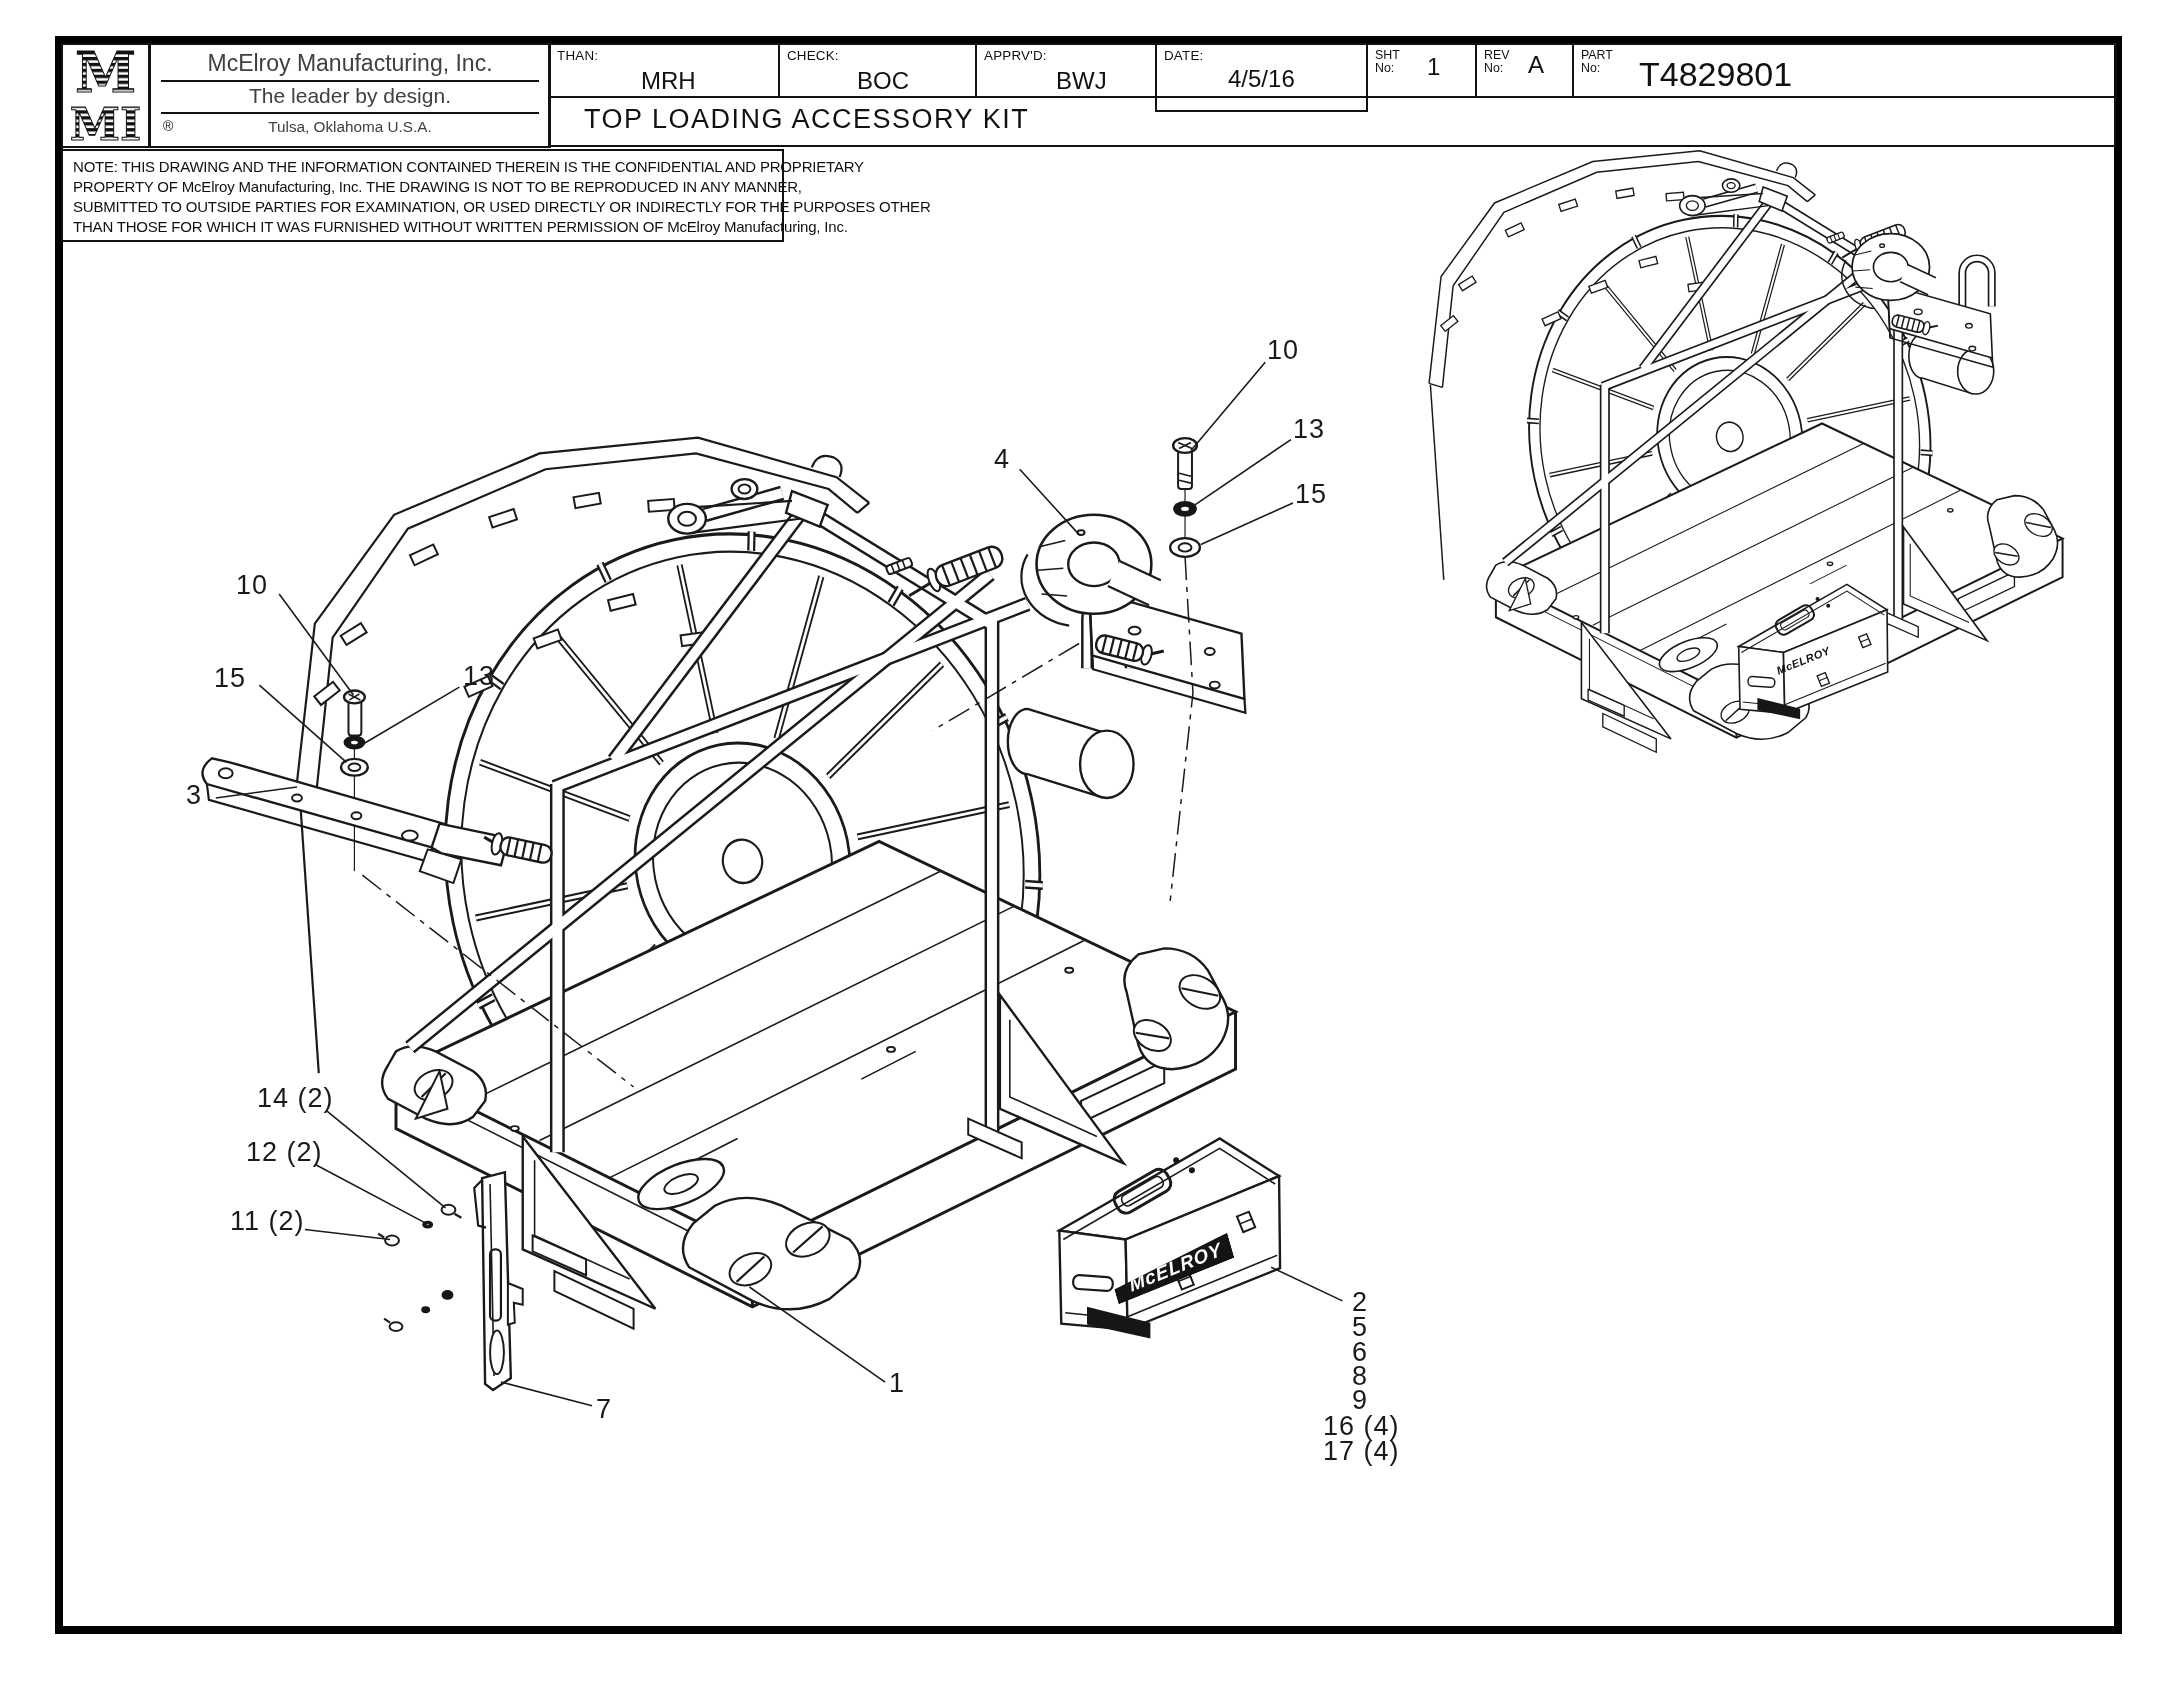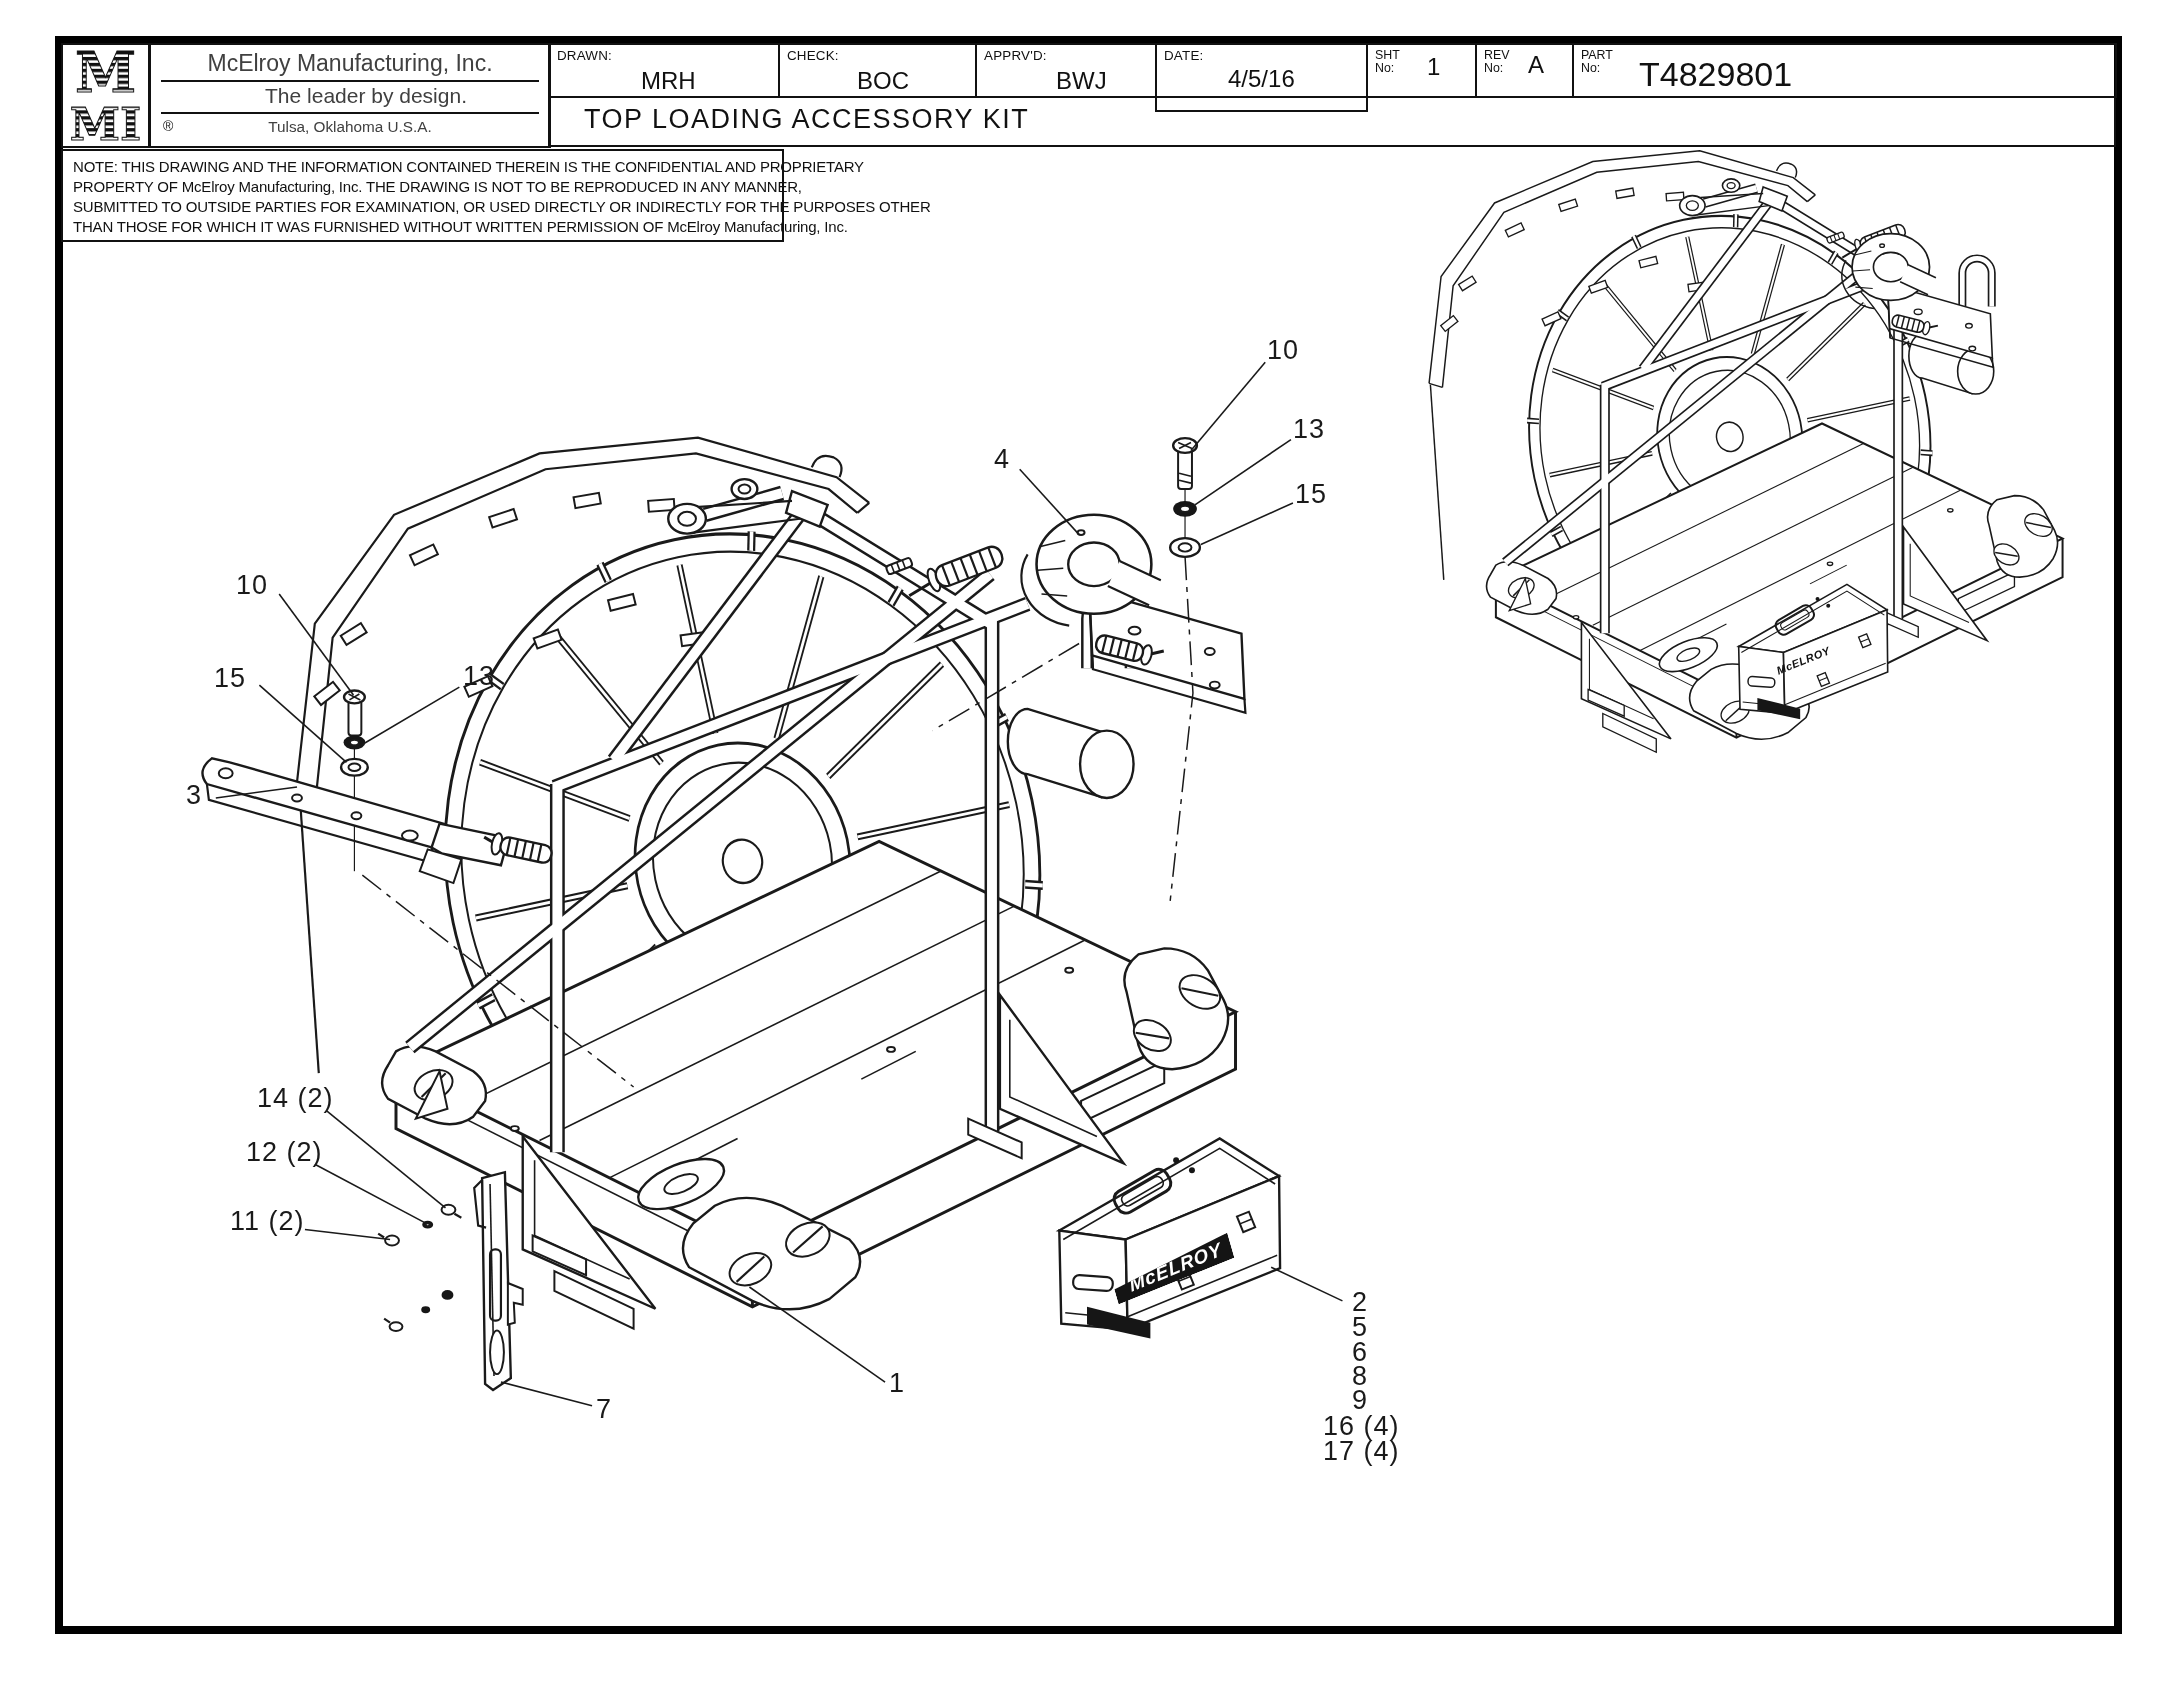--- a/index.html
+++ b/index.html
@@ -43,28 +43,28 @@
         </pattern>
       </defs>
       <text x="43" y="47" text-anchor="middle" font-family="DejaVu Serif, serif" font-weight="bold" font-size="56" fill="url(#stripes)" stroke="#111" stroke-width="1">M</text>
       <text x="43" y="96" text-anchor="middle" font-family="DejaVu Serif, serif" font-weight="bold" font-size="46" fill="url(#stripes)" stroke="#111" stroke-width="1">MI</text>
     </svg>
   </div>
 
   <div class="cell" style="left:149px;top:43px;width:402px;height:105px;">
     <div class="company-line" style="top:5px;font-size:23px;">McElroy Manufacturing, Inc.</div>
     <div class="sep" style="left:10px;top:35px;width:378px;"></div>
-    <div class="company-line" style="top:39px;font-size:21px;margin-left:16px;">The leader by design.</div>
+    <div class="company-line" style="top:39px;font-size:21px;">The leader by design.</div>
     <div class="sep" style="left:10px;top:67px;width:378px;"></div>
     <div class="company-line" style="top:73px;font-size:15.3px;">Tulsa, Oklahoma U.S.A.</div>
     <div class="abs" style="left:12px;top:73px;font-size:14px;">®</div>
   </div>
 
   <div class="cell" style="left:548px;top:43px;width:232px;height:55px;">
-    <div class="flabel">DRAWN:</div>
+    <div class="flabel">THAN:</div>
     <div class="fvalue" style="left:91px;top:22px;">MRH</div>
   </div>
   <div class="cell" style="left:778px;top:43px;width:199px;height:55px;">
     <div class="flabel">CHECK:</div>
     <div class="fvalue" style="left:77px;top:22px;">BOC</div>
   </div>
   <div class="cell" style="left:975px;top:43px;width:182px;height:55px;padding-left:44px;">
     <div class="flabel">APPRV'D:</div>
     <div class="fvalue" style="left:79px;top:22px;">BWJ</div>
   </div>

